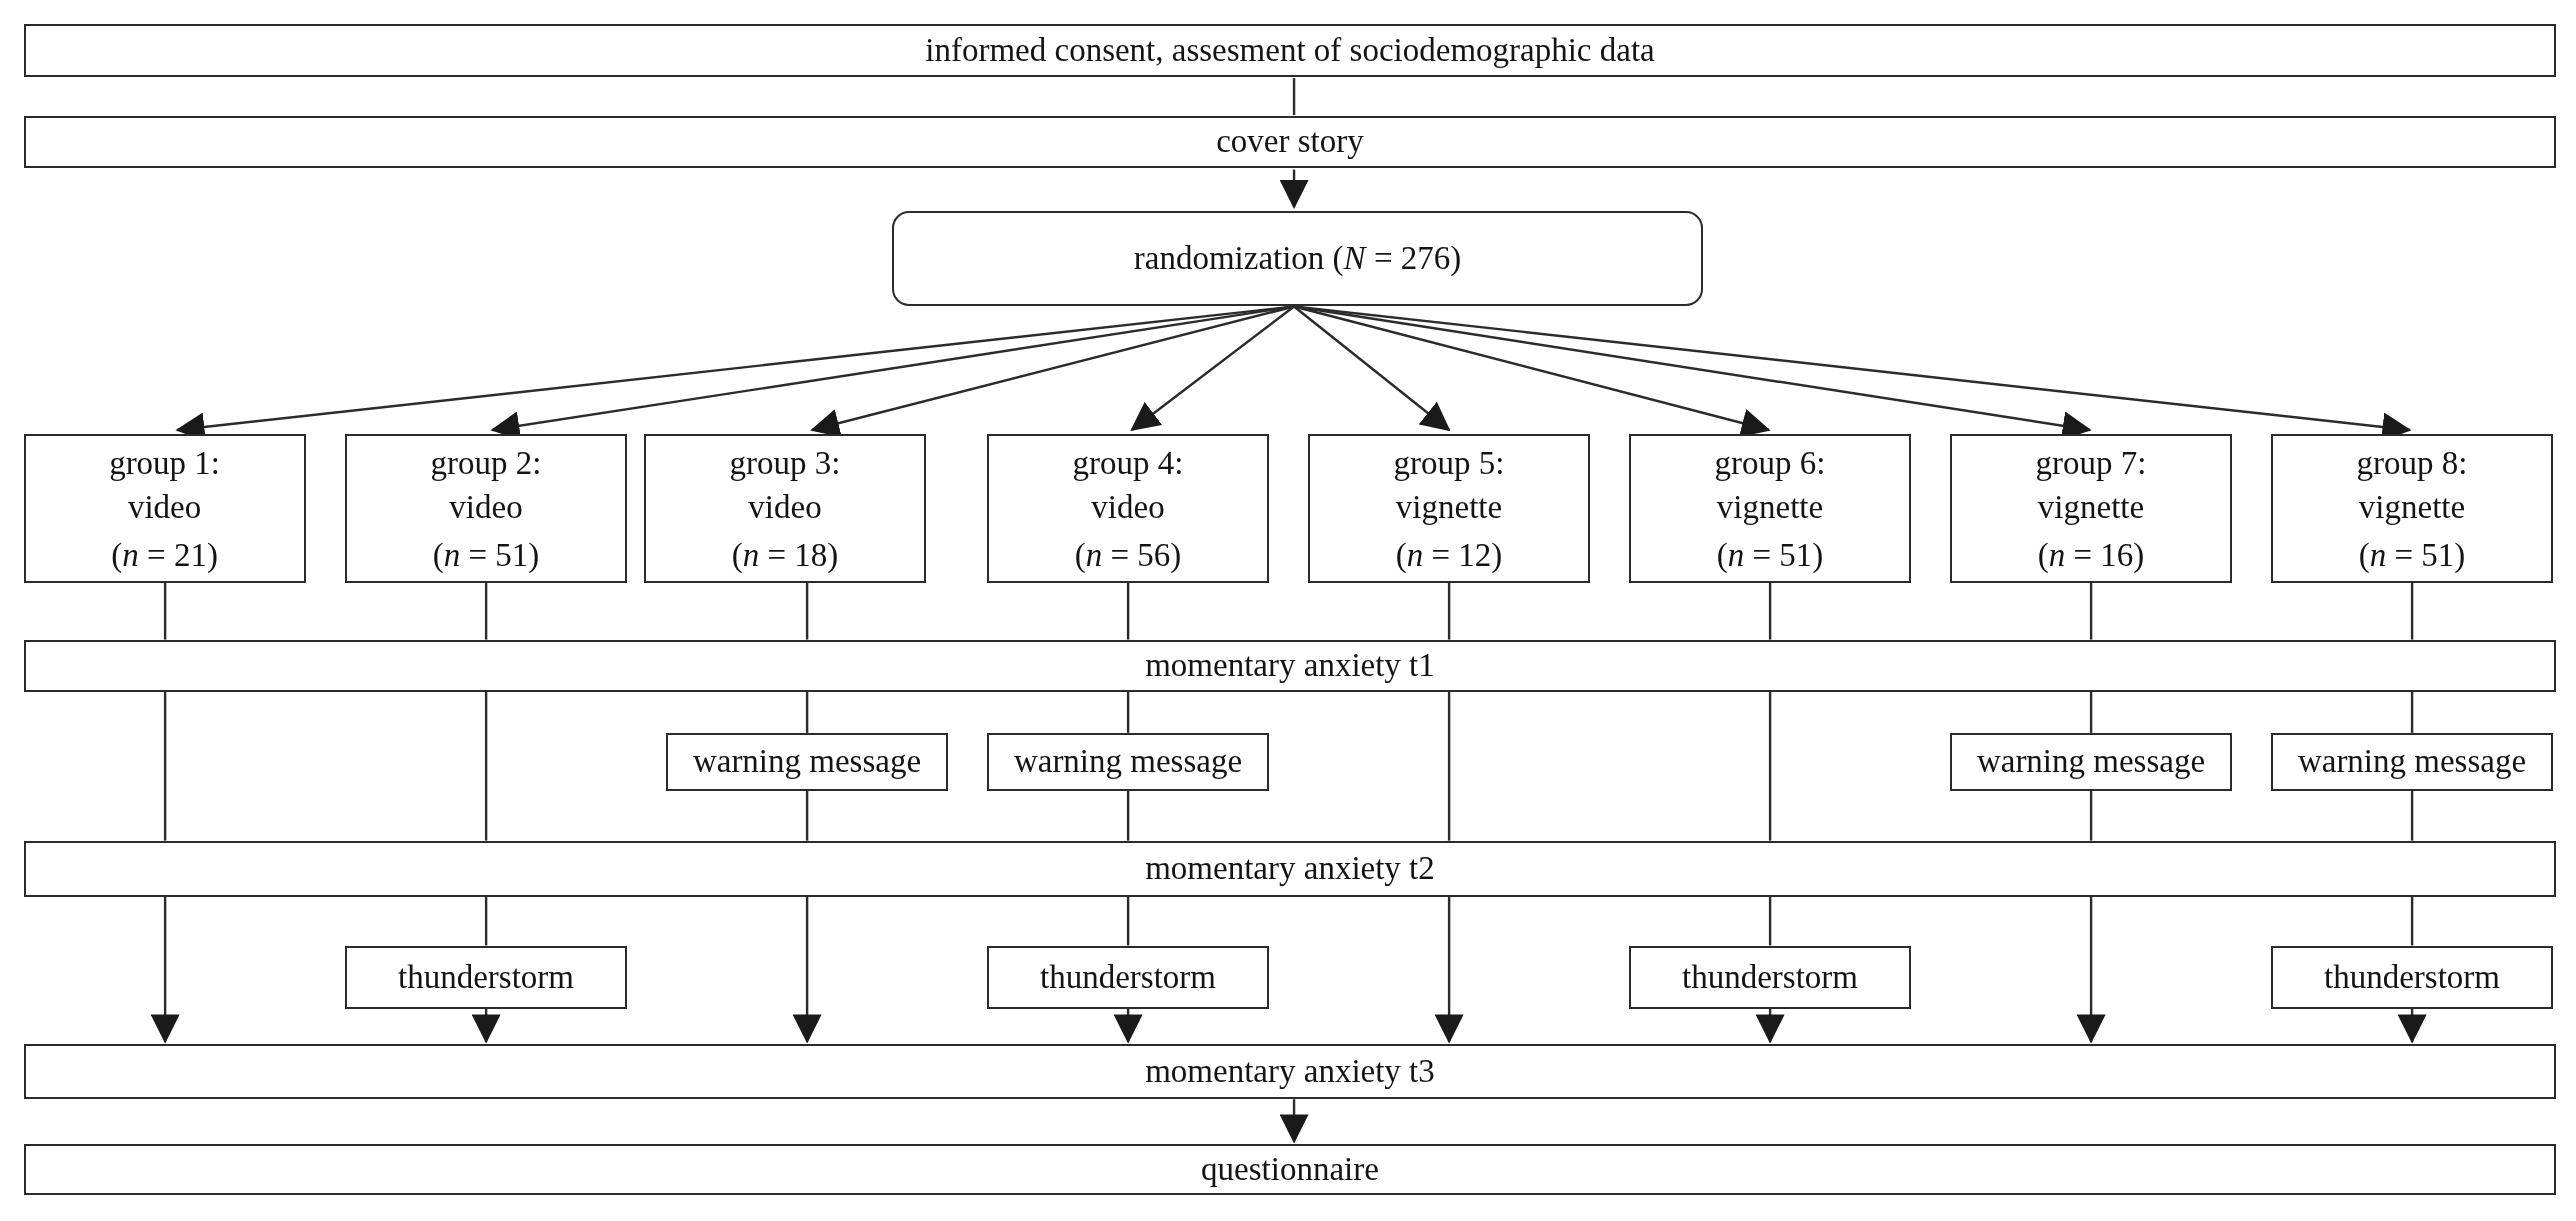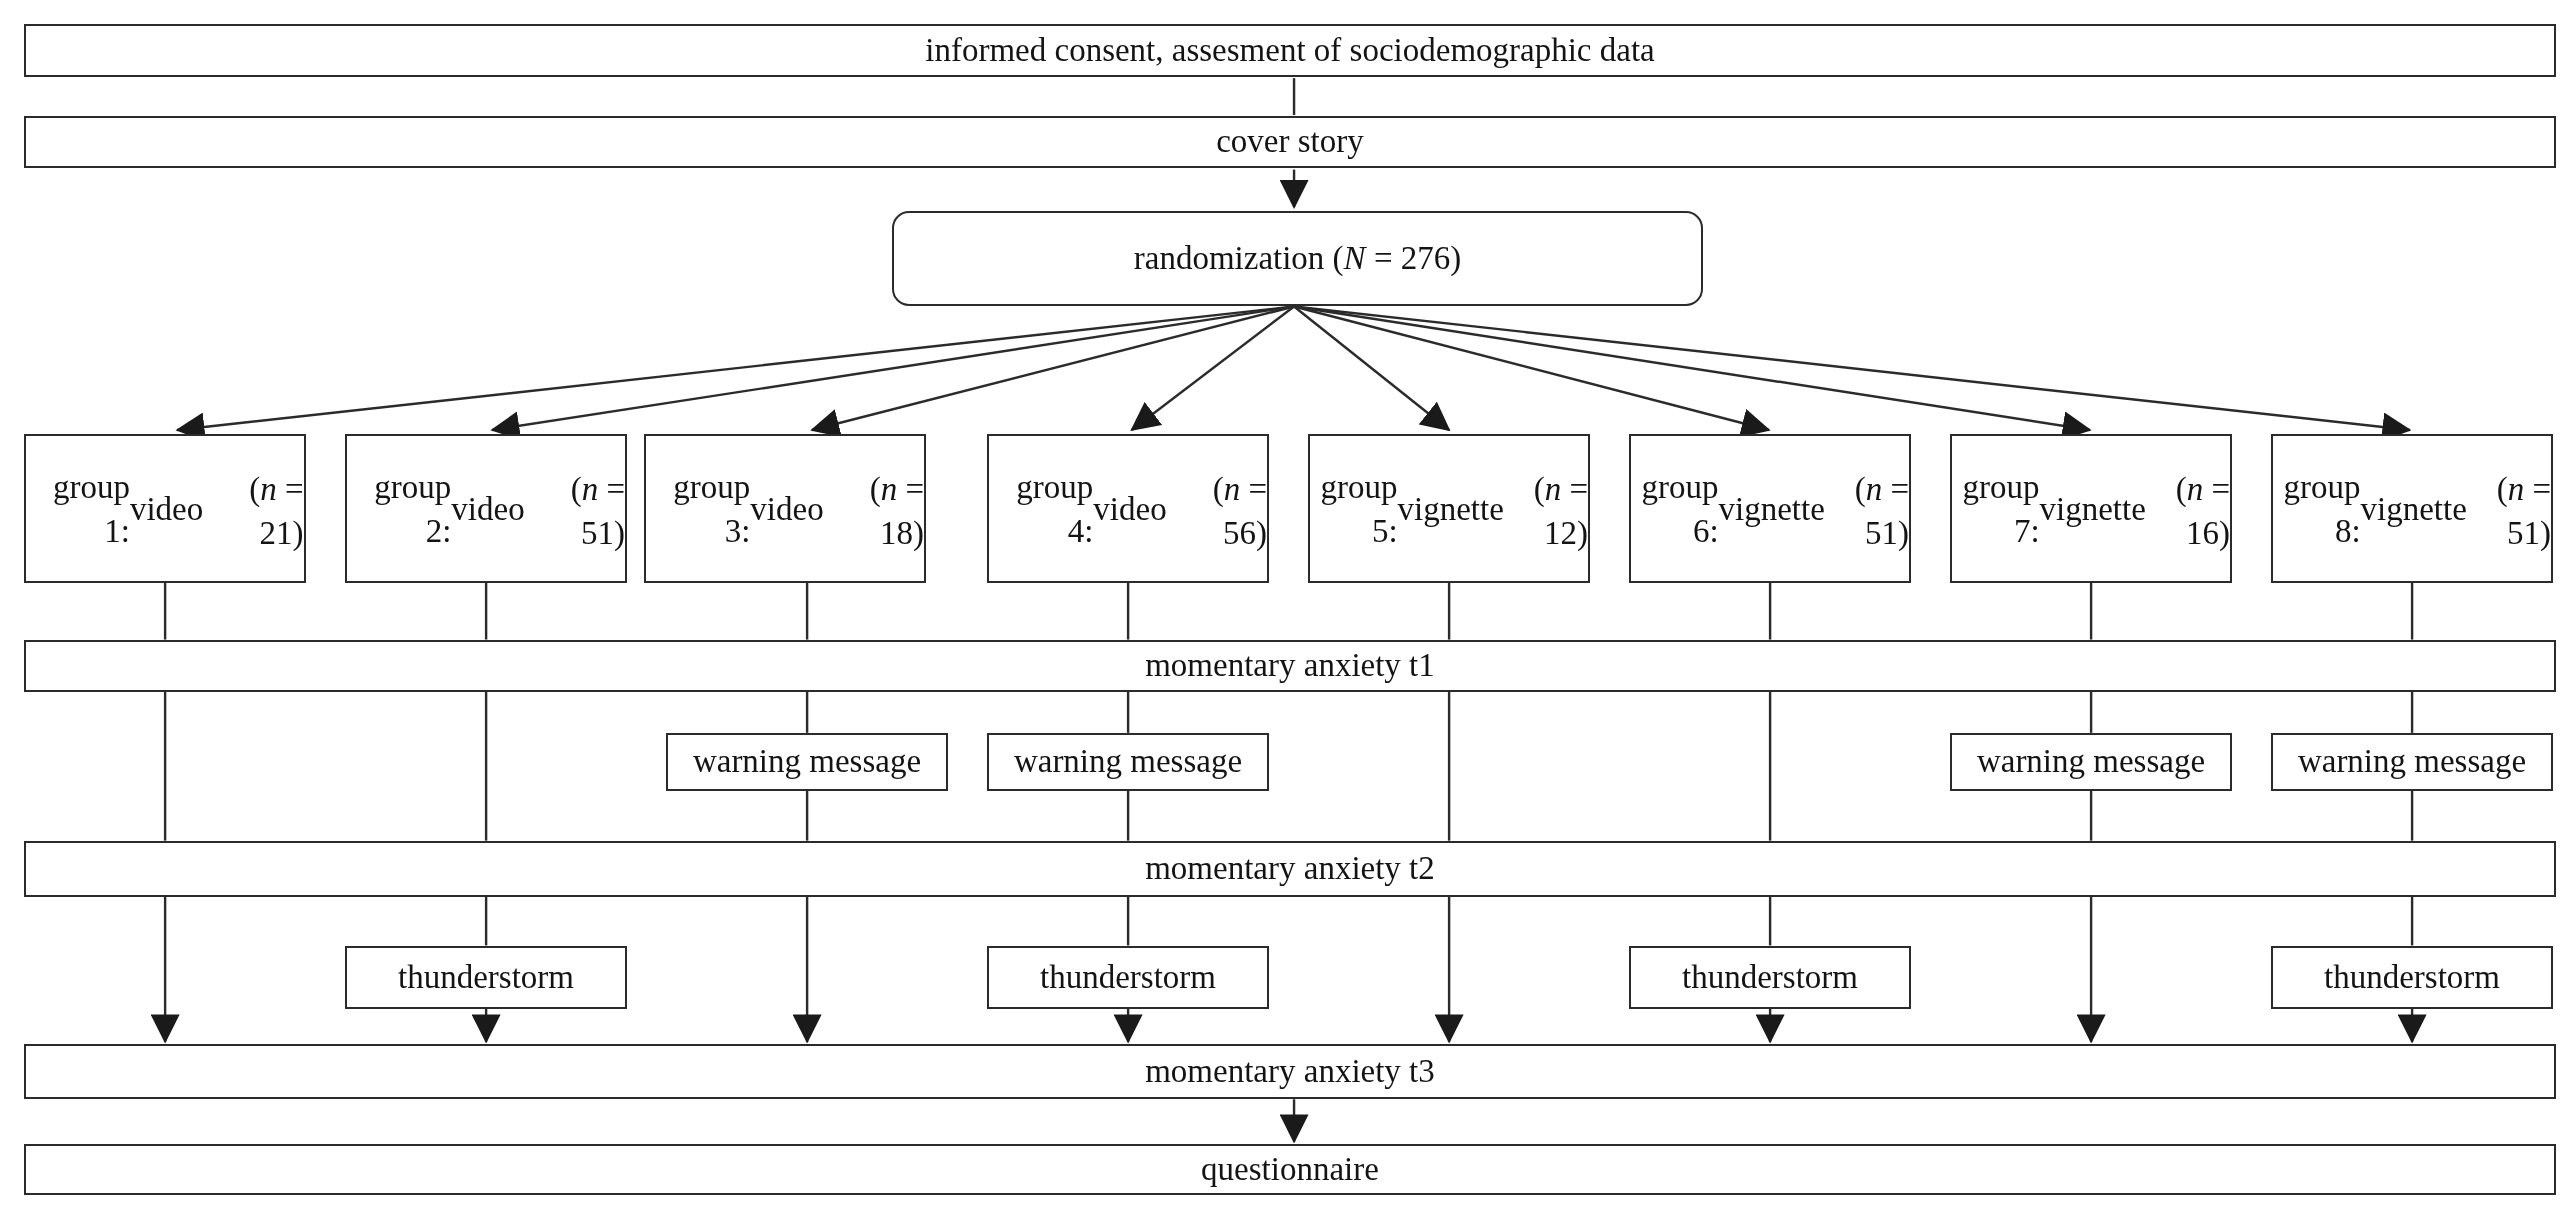--- a/index.html
+++ b/index.html
@@ -25,35 +25,35 @@
   }
   .connectors line{stroke:var(--line);stroke-width:4;}
   .box{
     position:absolute;
     box-sizing:border-box;
     background:var(--bg);
     border:2.4px solid var(--line);
     display:flex;
     align-items:center;
     justify-content:center;
-    text-align:right;
+    text-align:left;
     font-size:33px;
     line-height:1.25;
     z-index:2;
   }
   .fullbar{left:24px;width:2532px;}
   .bar-consent{top:24px;height:53px;}
   .bar-cover{top:116px;height:52px;}
   .randomization{
     left:892px;top:211px;width:811px;height:95px;
     border-radius:17px;
   }
   .gbox{
     top:434px;width:282px;height:149px;
-    flex-direction:row;
+    flex-direction:column;
     line-height:44px;
   }
   .gbox .gn{margin-top:4px;}
   .bar-t1{top:640px;height:52px;}
   .wbox{top:733px;width:282px;height:58px;}
   .bar-t2{top:841px;height:56px;}
   .tbox{top:946px;width:282px;height:63px;}
   .bar-t3{top:1044px;height:55px;}
   .bar-quest{top:1144px;height:51px;}
   i{font-style:italic;}

